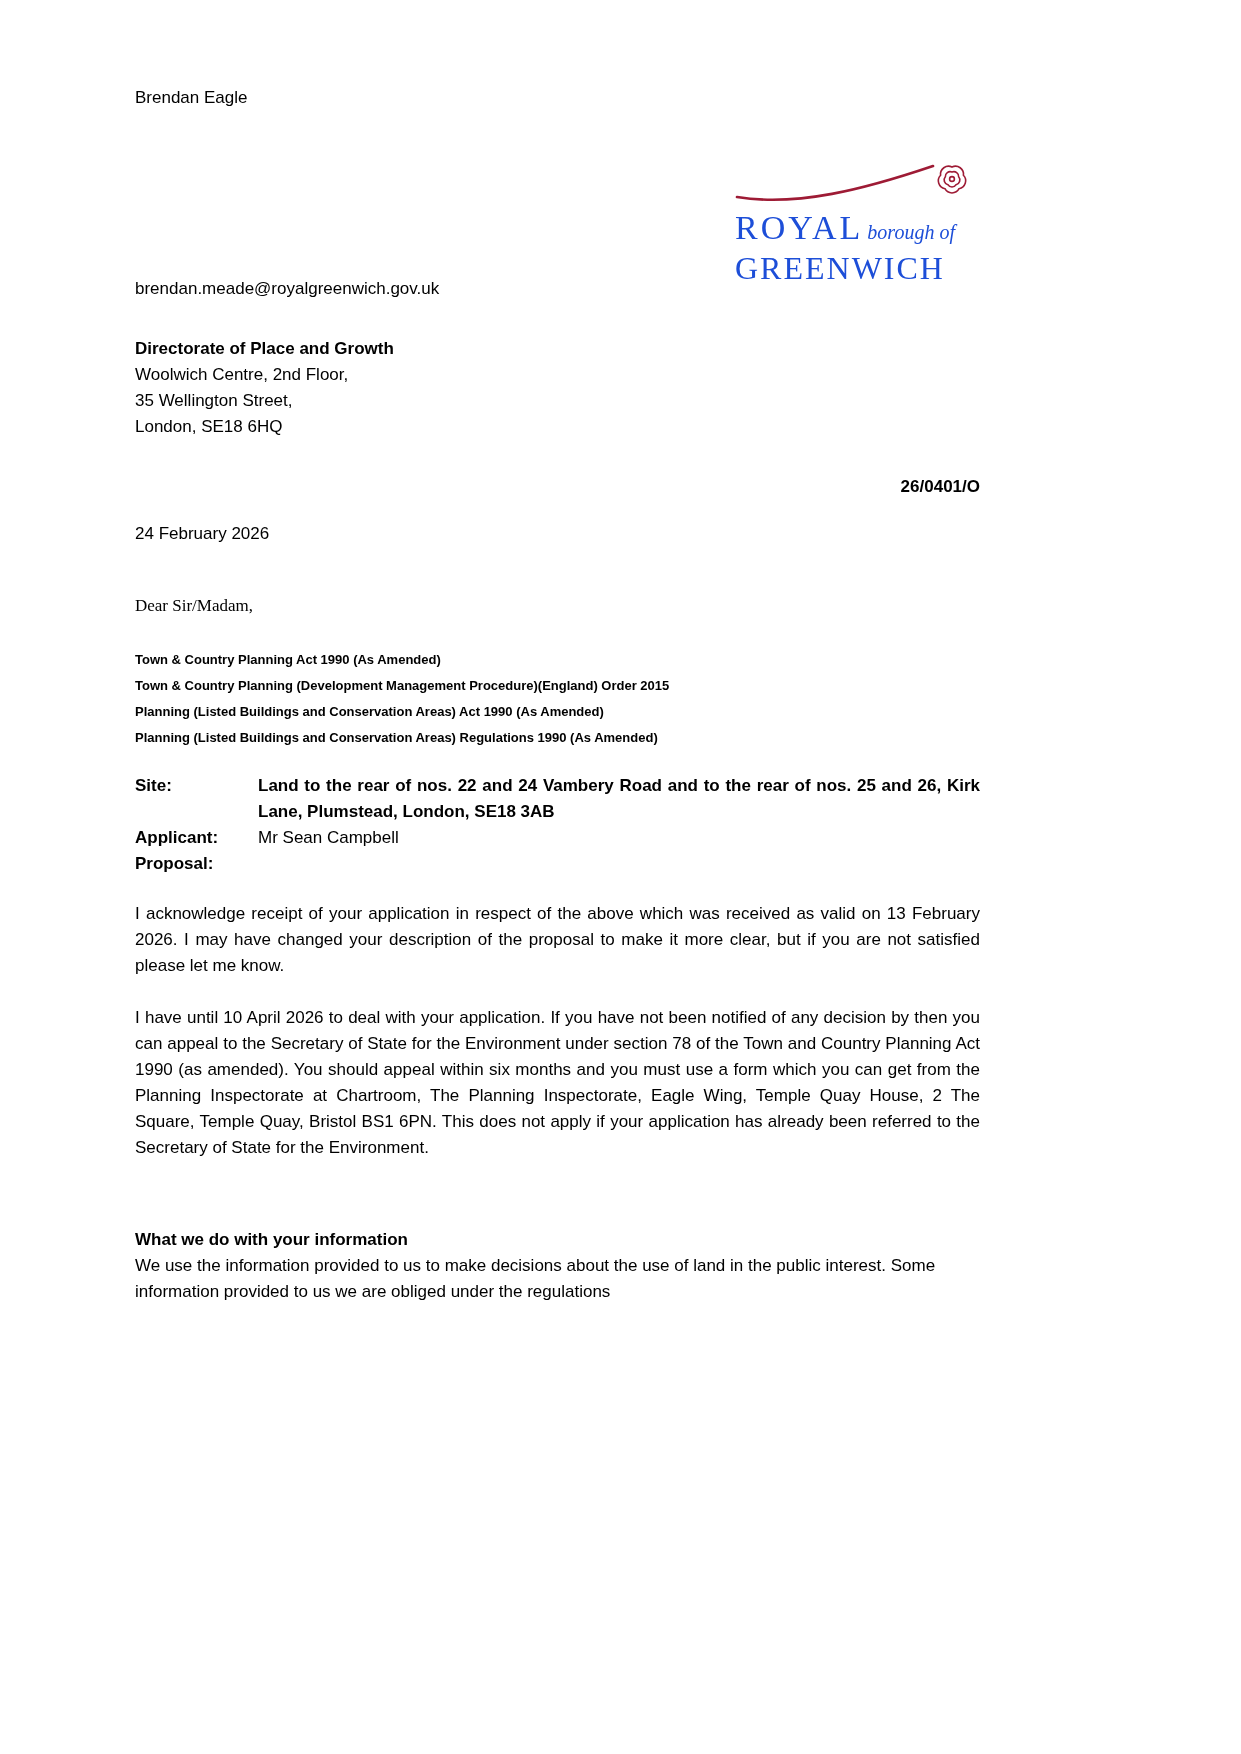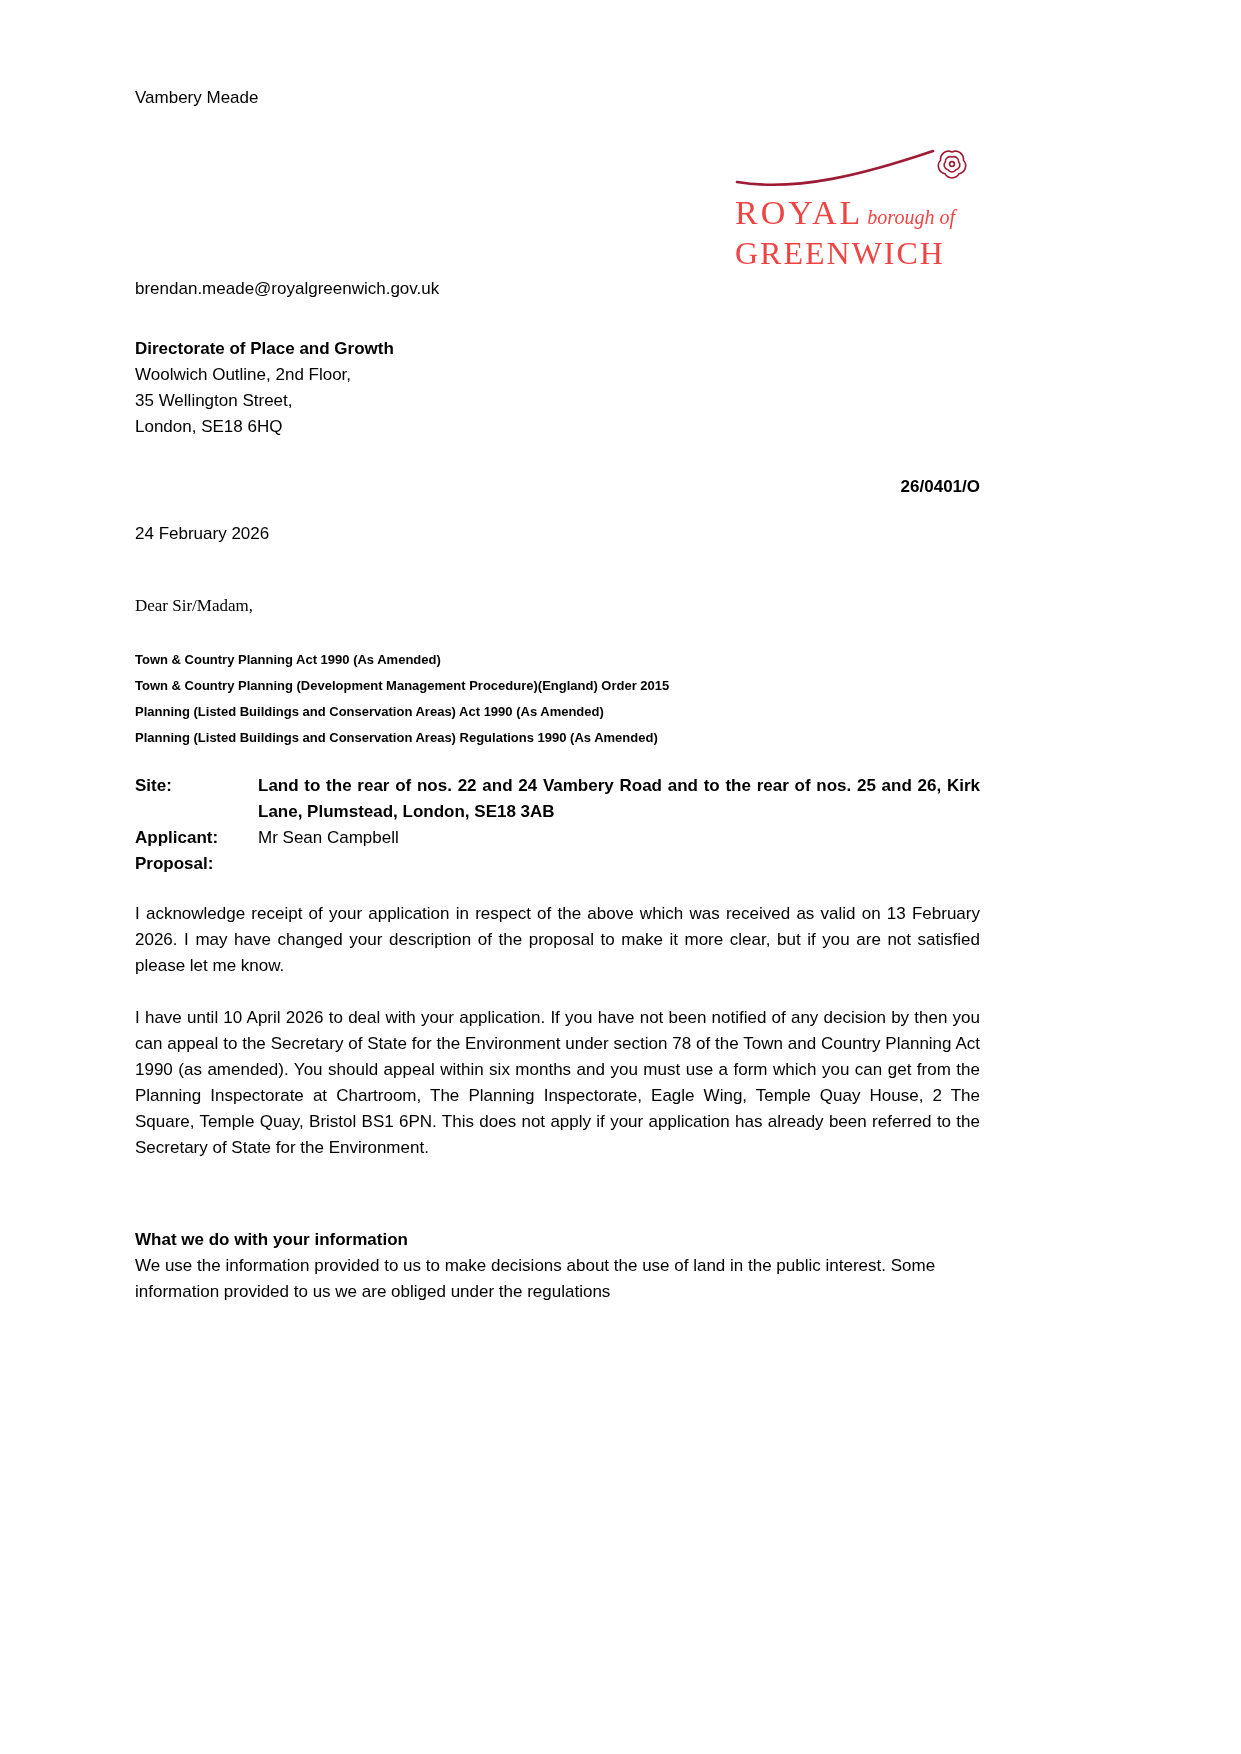--- a/index.html
+++ b/index.html
@@ -23,23 +23,23 @@
   }
   .bold { font-weight: bold; text-align: right; }
   .just { text-align: justify; }
 
   .sender-name { padding-top: 85px; }
 
   
   .logo {
     position: absolute;
     left: 600px;
-    top: 142px;
+    top: 157px;
     width: 242px;
-    color: #ef4444;
+    color: #1d4ed8;
     font-family: "Liberation Serif", serif;
   }
   .logo svg { display: block; }
   .logo-line1 {
     line-height: 34px;
     white-space: nowrap;
     margin-top: 2px;
   }
   .logo-royal {
     font-size: 34px;
@@ -92,21 +92,21 @@
     font-weight: bold;
   }
   .info-body { margin-top: 0; }
 </style>
 </head>
 <body>
 
 <div class="page">
   <div class="content">
 
-    <div class="sender-name">Vambery Meade</div>
+    <div class="sender-name">Brendan Eagle</div>
 
     <div class="logo">
       <svg width="242" height="52" viewBox="0 0 242 52">
         <path d="M2,40 C 62,50 130,32 198,9" fill="none" stroke="#9e1b35" stroke-width="2.6" stroke-linecap="round"></path>
         <g transform="translate(217,22)" stroke="#9e1b35" fill="none" stroke-width="1.6">
           <path d="M0,-12 A8,8 0 0 1 11.41,-3.71 A8,8 0 0 1 7.05,9.71 A8,8 0 0 1 -7.05,9.71 A8,8 0 0 1 -11.41,-3.71 A8,8 0 0 1 0,-12 Z"></path>
           <path d="M0,-7 A4.8,4.8 0 0 1 6.66,-2.16 A4.8,4.8 0 0 1 4.11,5.66 A4.8,4.8 0 0 1 -4.11,5.66 A4.8,4.8 0 0 1 -6.66,-2.16 A4.8,4.8 0 0 1 0,-7 Z"></path>
           <circle r="2.4"></circle>
         </g>
       </svg>
@@ -114,21 +114,21 @@
         <span class="logo-royal">ROYAL</span><span class="logo-borough">borough of</span>
       </div>
       <div class="logo-line2">GREENWICH</div>
     </div>
 
     <div class="email">brendan.meade@royalgreenwich.gov.uk</div>
 
     <div class="address-row">
       <div class="directorate">
         <div class="directorate-title">Directorate of Place and Growth</div>
-        <div>Woolwich Outline, 2nd Floor,</div>
+        <div>Woolwich Centre, 2nd Floor,</div>
         <div>35 Wellington Street,</div>
         <div>London, SE18 6HQ</div>
       </div>
     </div>
 
     <div class="reference bold">26/0401/O</div>
 
     <div class="date-line">24 February 2026</div>
 
     <div class="salutation">Dear Sir/Madam,</div>

